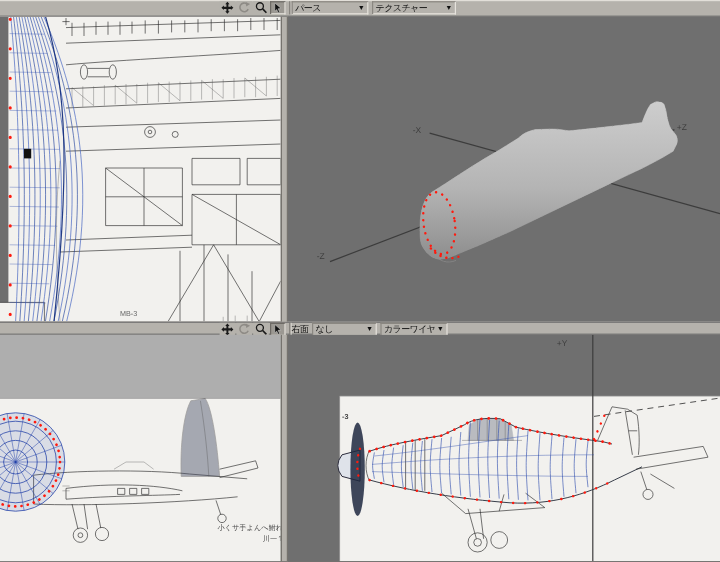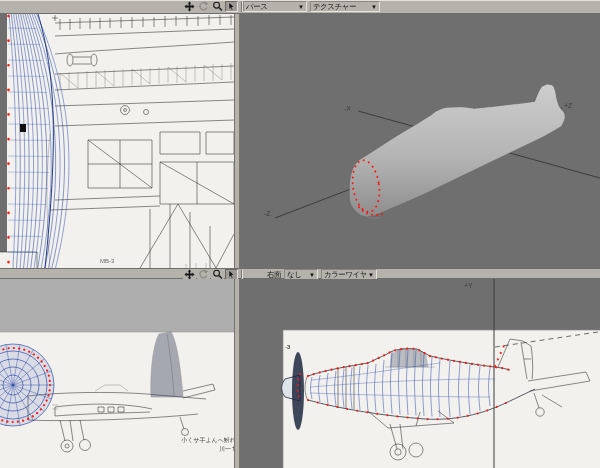--- a/index.html
+++ b/index.html
@@ -25,21 +25,21 @@
   .sep{width:0;height:11px;border-left:1px solid var(--chrome-dark);border-right:1px solid var(--chrome-light);margin:0 2px;}
   .combos{position:absolute;display:flex;align-items:center;gap:3px;}
   #tb-top .combos{left:243px;top:1px;}
   #tb-mid .combos{left:243px;top:0px;}
   .combo{height:11px;background:var(--chrome);border:1px solid;
          border-color:#8a8781 #e6e3dd #e6e3dd #8a8781;
          display:flex;align-items:center;box-sizing:border-box;}
   .combo .txt{font-size:7.5px;letter-spacing:-0.5px;color:#111;padding-left:2px;
               white-space:nowrap;overflow:hidden;flex:1;}
   .combo .arr{font-size:6px;color:#111;padding:0 2px;line-height:1;}
-  .plainlabel{font-size:7.5px;color:#111;letter-spacing:-0.5px;white-space:nowrap;margin-left:24px;}
+  .plainlabel{font-size:7.5px;color:#111;letter-spacing:-0.5px;white-space:nowrap;}
   .pane{position:absolute;overflow:hidden;}
   #pane-tl{left:0;top:14px;width:234px;height:254px;background:var(--paper);}
   #pane-3d{left:240px;top:14px;width:360px;height:254px;background:var(--viewbg);}
   #pane-bl{left:0;top:279px;width:234px;height:189px;background:#aeaeae;}
   #pane-br{left:240px;top:279px;width:360px;height:189px;background:var(--viewbg);}
   .vdiv{position:absolute;left:234px;width:6px;background:var(--chrome);
         border-left:1px solid #76736e;border-right:1px solid #76736e;box-sizing:border-box;}
   #vdiv-top{top:14px;height:254px;}
   #vdiv-bot{top:279px;height:189px;}
   svg{display:block;}
@@ -217,21 +217,21 @@
       </div>
       <div class="tbtn pressed">
         <svg width="9" height="9">
             <path d="M2 .5 L7.2 5 L4.7 5.3 L6 8 L4.9 8.6 L3.6 5.9 L2 7.4 Z" fill="#101010" stroke="#e8e8e8" stroke-width=".35"></path>
           </svg>
       </div>
       <div class="sep"></div>
     </div>
     <div class="combos">
       <span class="plainlabel">右面</span>
-      <div class="combo" style="width:34px">
+      <div class="combo" style="width:54px">
         <span class="txt">なし</span>
         <span class="arr">▼</span>
       </div>
       <div class="combo" style="width:56px">
         <span class="txt">カラーワイヤ</span>
         <span class="arr">▼</span>
       </div>
     </div>
   </div>
 

